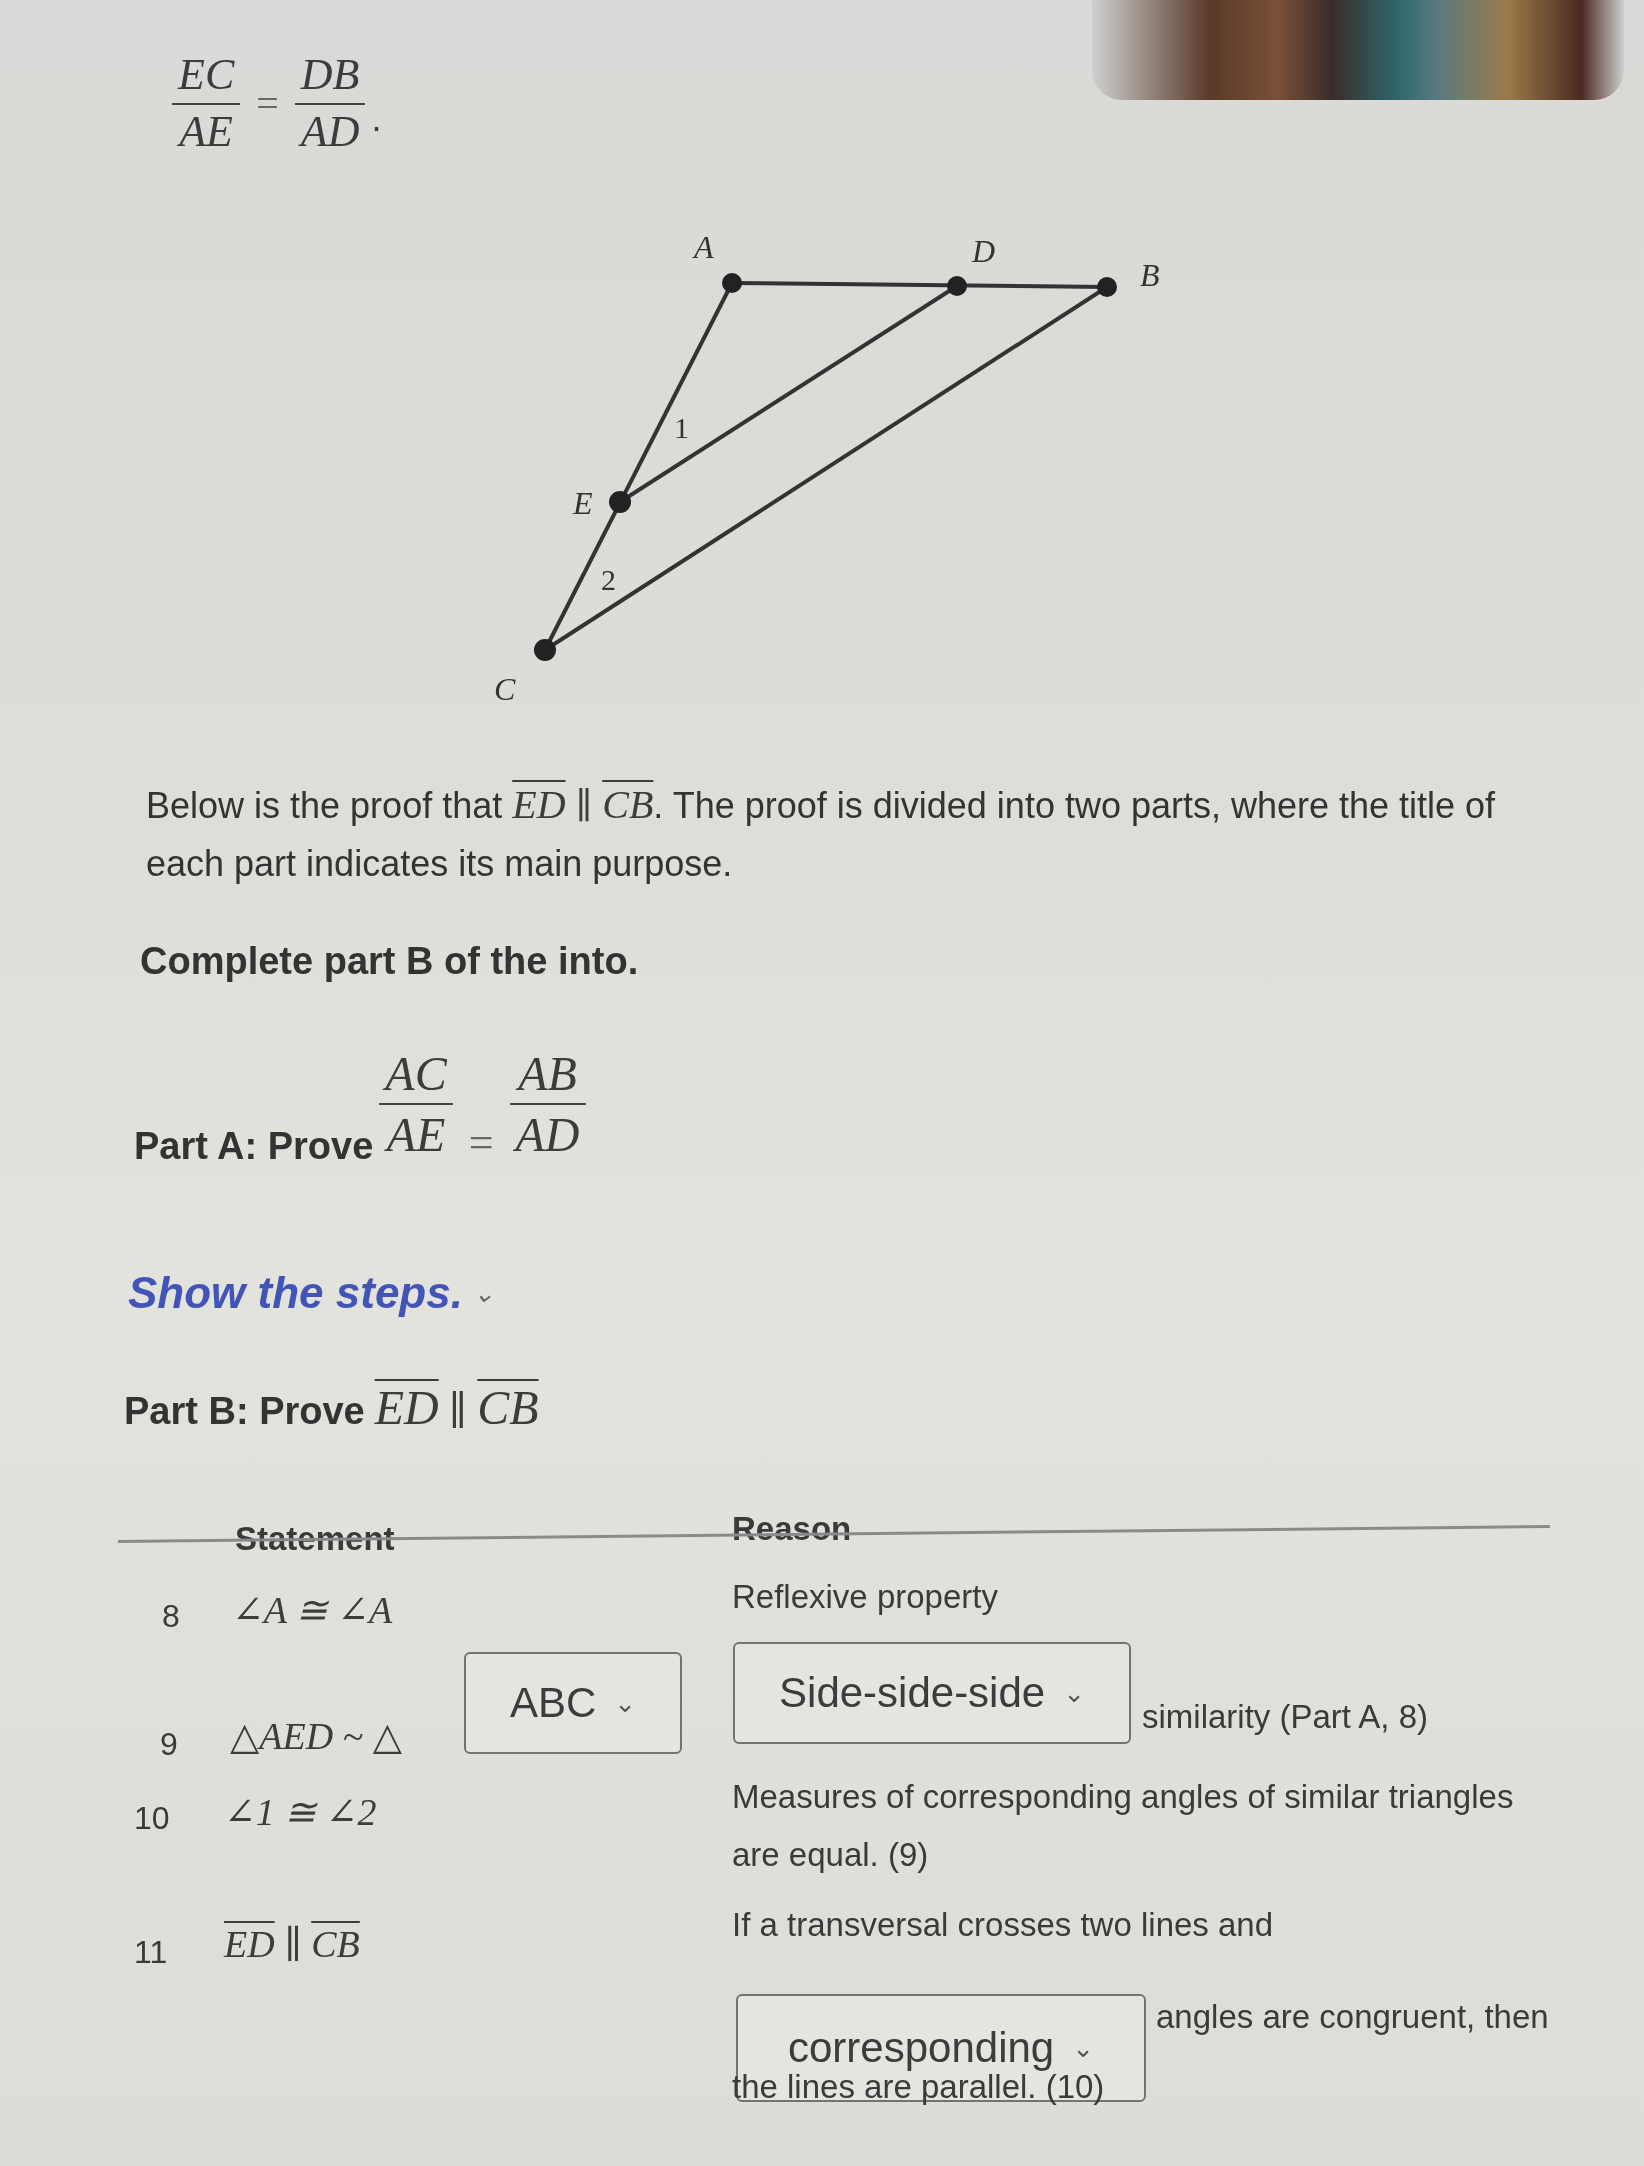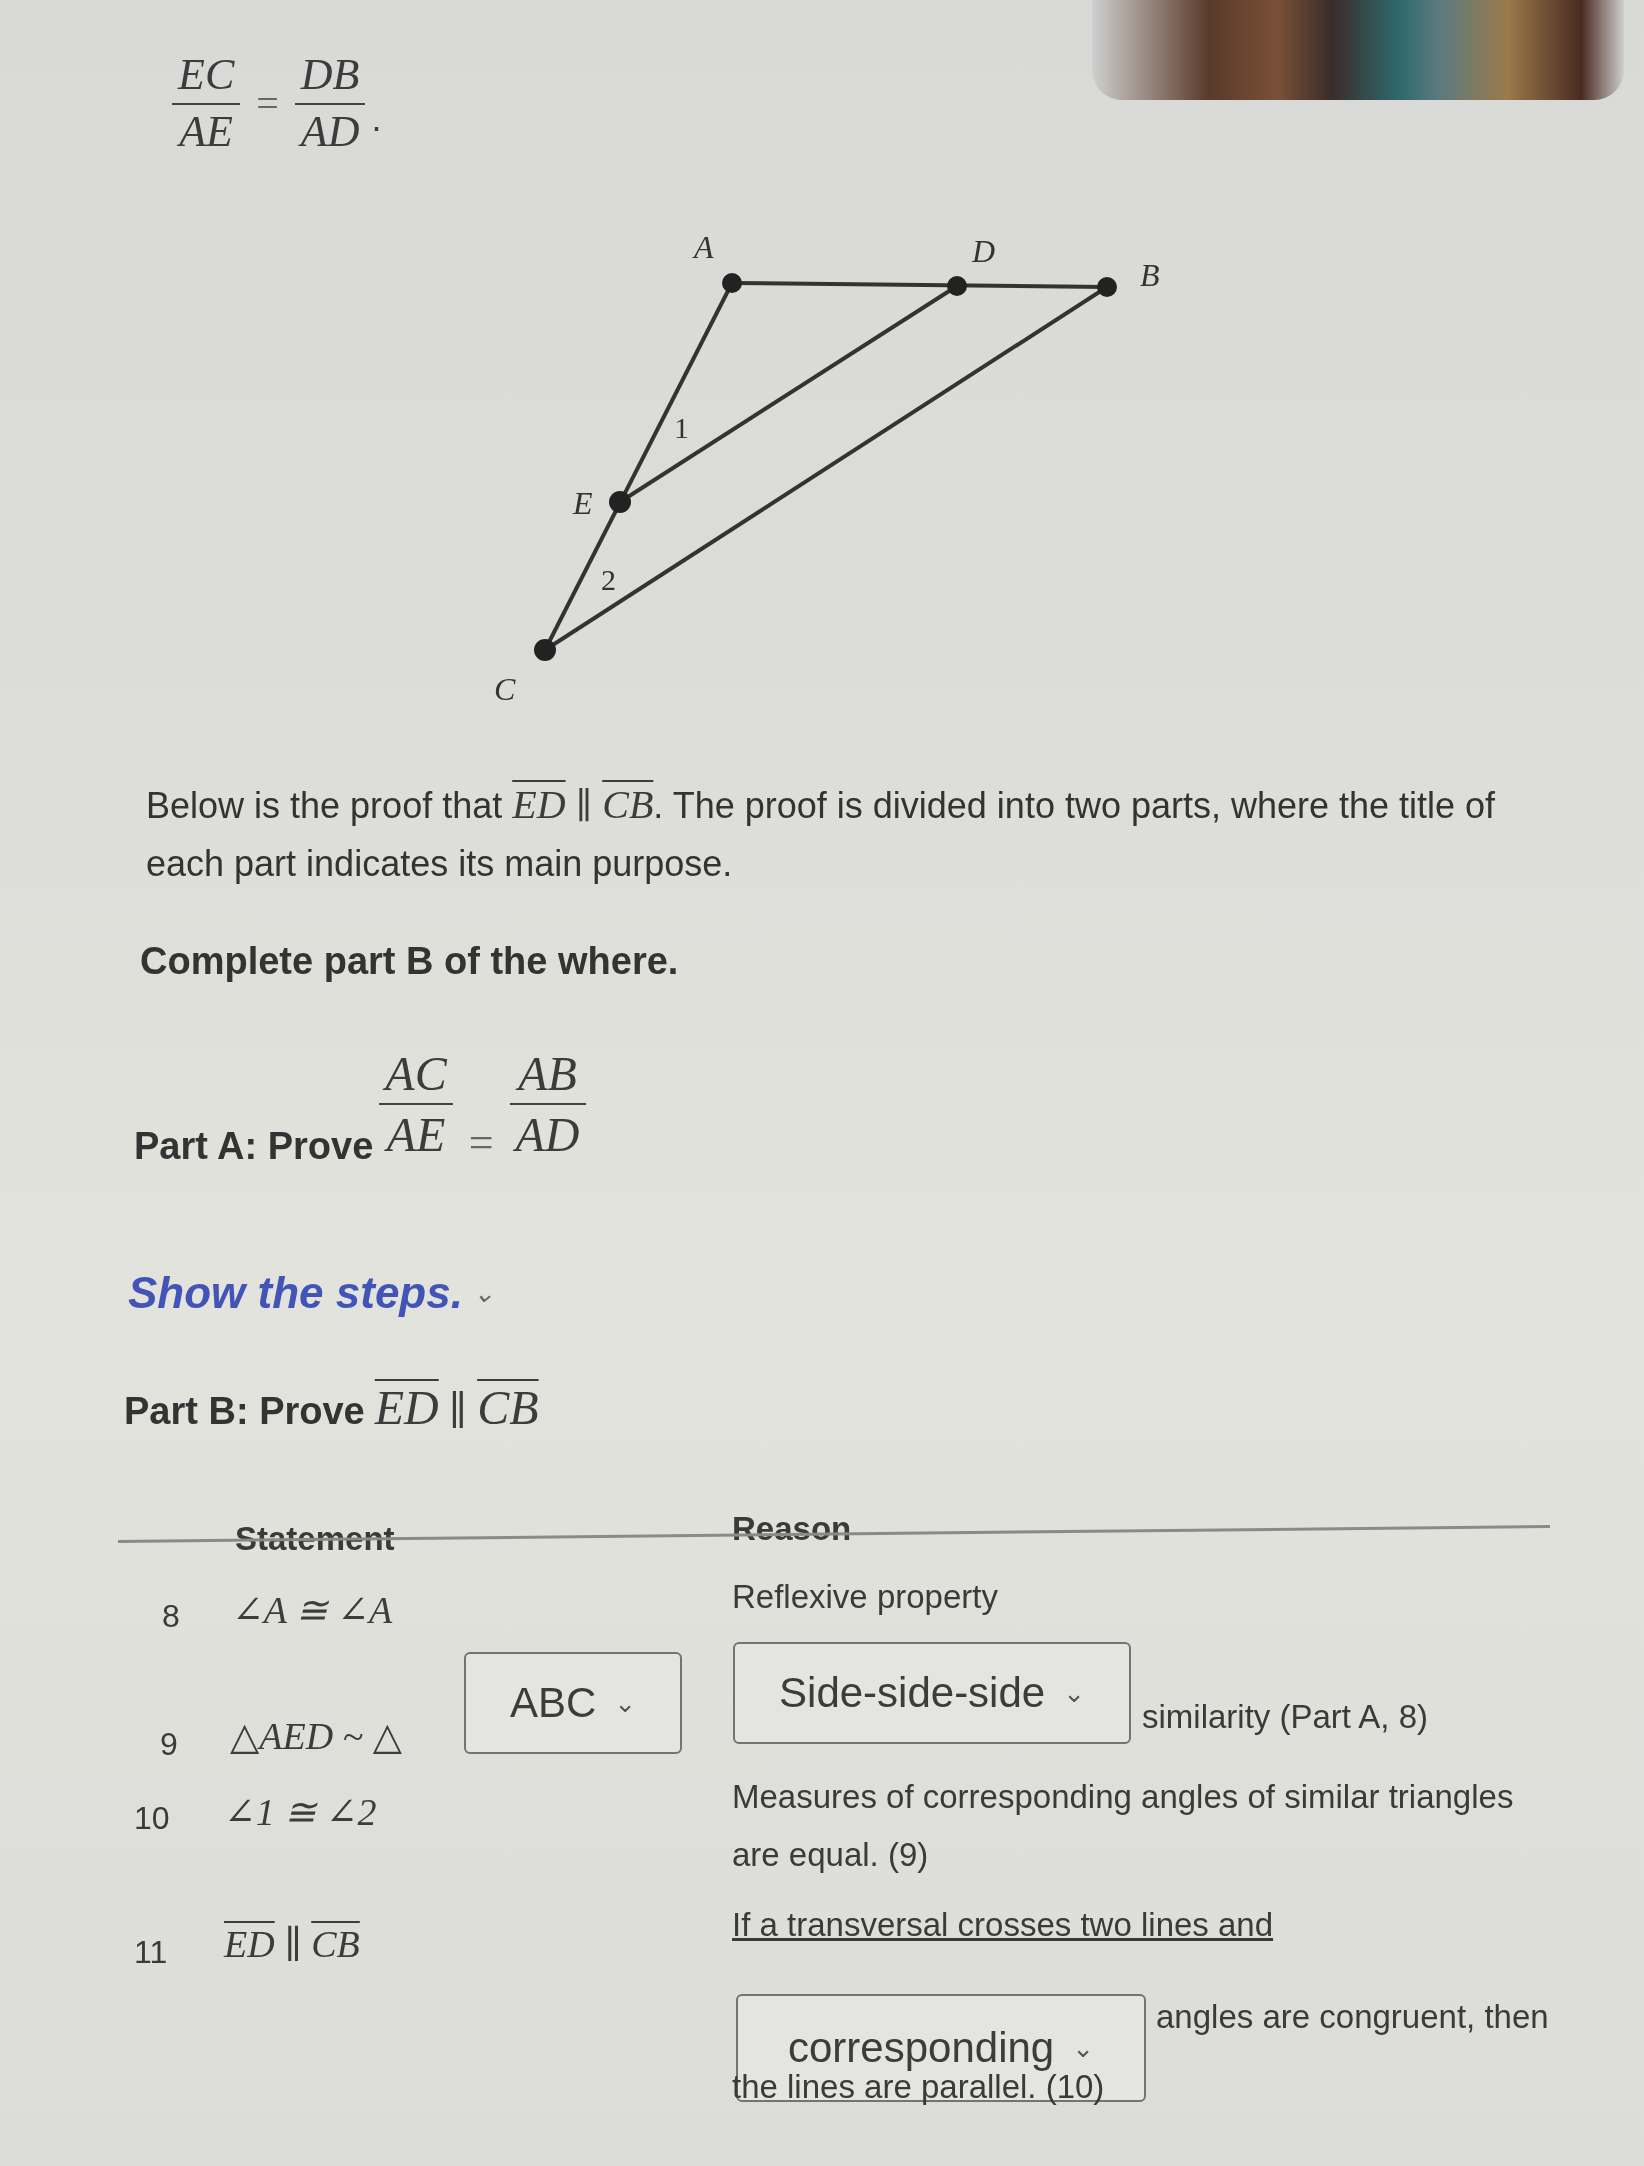--- a/index.html
+++ b/index.html
@@ -90,21 +90,21 @@
     <text x="601" y="590">2</text>
   </g>
 </svg>
 
 <div class="abs para">
   <span>Below is the proof that </span><span class="math over" style="font-size:40px;">ED</span>
   <span class="math upright">∥</span>
   <span class="math over" style="font-size:40px;">CB</span><span>. The proof is divided into two parts, where the title of each part indicates its main purpose.</span>
 </div>
 
-<div class="abs complete">Complete part B of the where.</div>
+<div class="abs complete">Complete part B of the into.</div>
 
 <div class="abs partA">
   <span>Part A: Prove</span>
   <span class="frac math">
     <span class="num">AC</span>
     <span class="bar"></span>
     <span class="den">AE</span>
   </span>
   <span class="eq math upright" style="font-size:44px;font-weight:normal;">=</span>
   <span class="frac math">
@@ -149,19 +149,19 @@
 <div class="abs rownum" style="left:134px;top:1800px;">10</div>
 <div class="abs stmt math" style="left:224px;top:1790px;">∠1 ≅ ∠2</div>
 <div class="abs reason" style="left:732px;top:1768px;width:800px;">Measures of corresponding angles of similar triangles are equal. (9)</div>
 
 <div class="abs rownum" style="left:134px;top:1934px;">11</div>
 <div class="abs stmt math" style="left:224px;top:1922px;">
   <span class="over">ED</span>
   <span class="upright">∥</span>
   <span class="over">CB</span>
 </div>
-<div class="abs reason" style="left:732px;top:1896px;text-decoration:underline;">If a transversal crosses two lines and</div>
+<div class="abs reason" style="left:732px;top:1896px;">If a transversal crosses two lines and</div>
 <div class="abs dropdown" style="left:736px;top:1994px;width:406px;height:104px;">
   <span>corresponding</span>
   <span class="chev">⌄</span>
 </div>
 <div class="abs reason" style="left:1156px;top:1988px;text-align:center;">angles are congruent, then</div>
 <div class="abs reason" style="left:732px;top:2058px;">the lines are parallel. (10)</div>
 
 </body></html>

